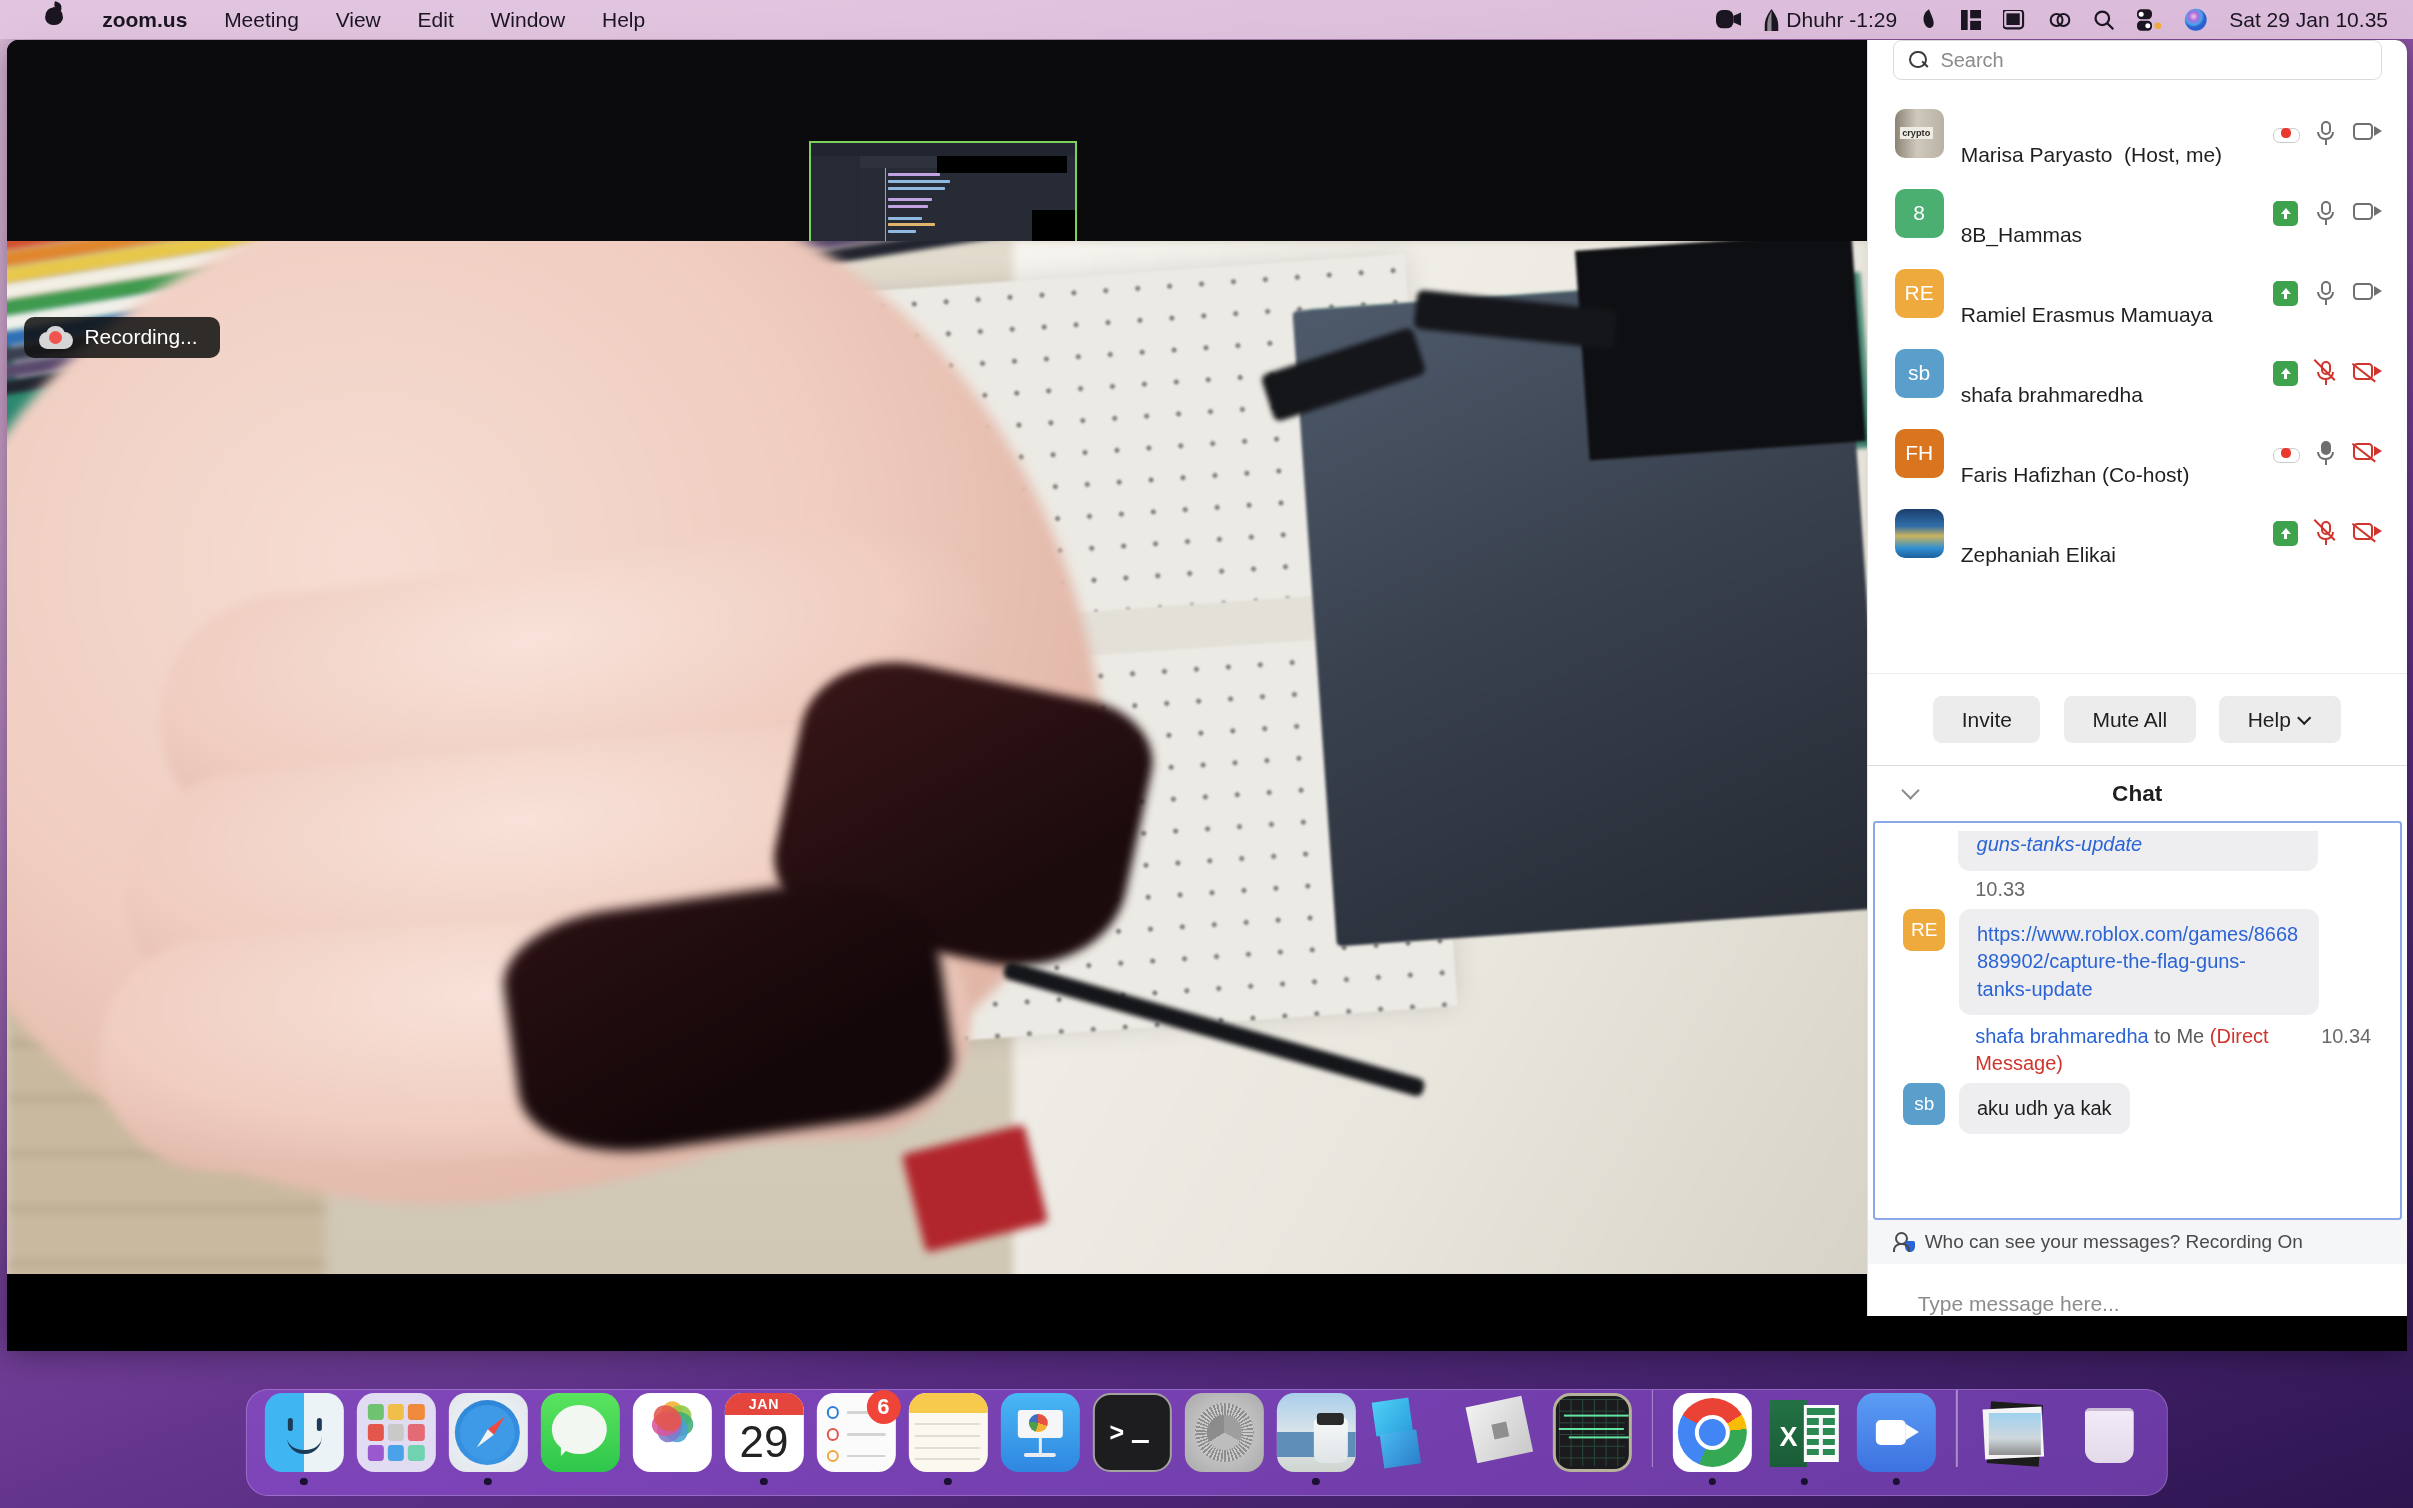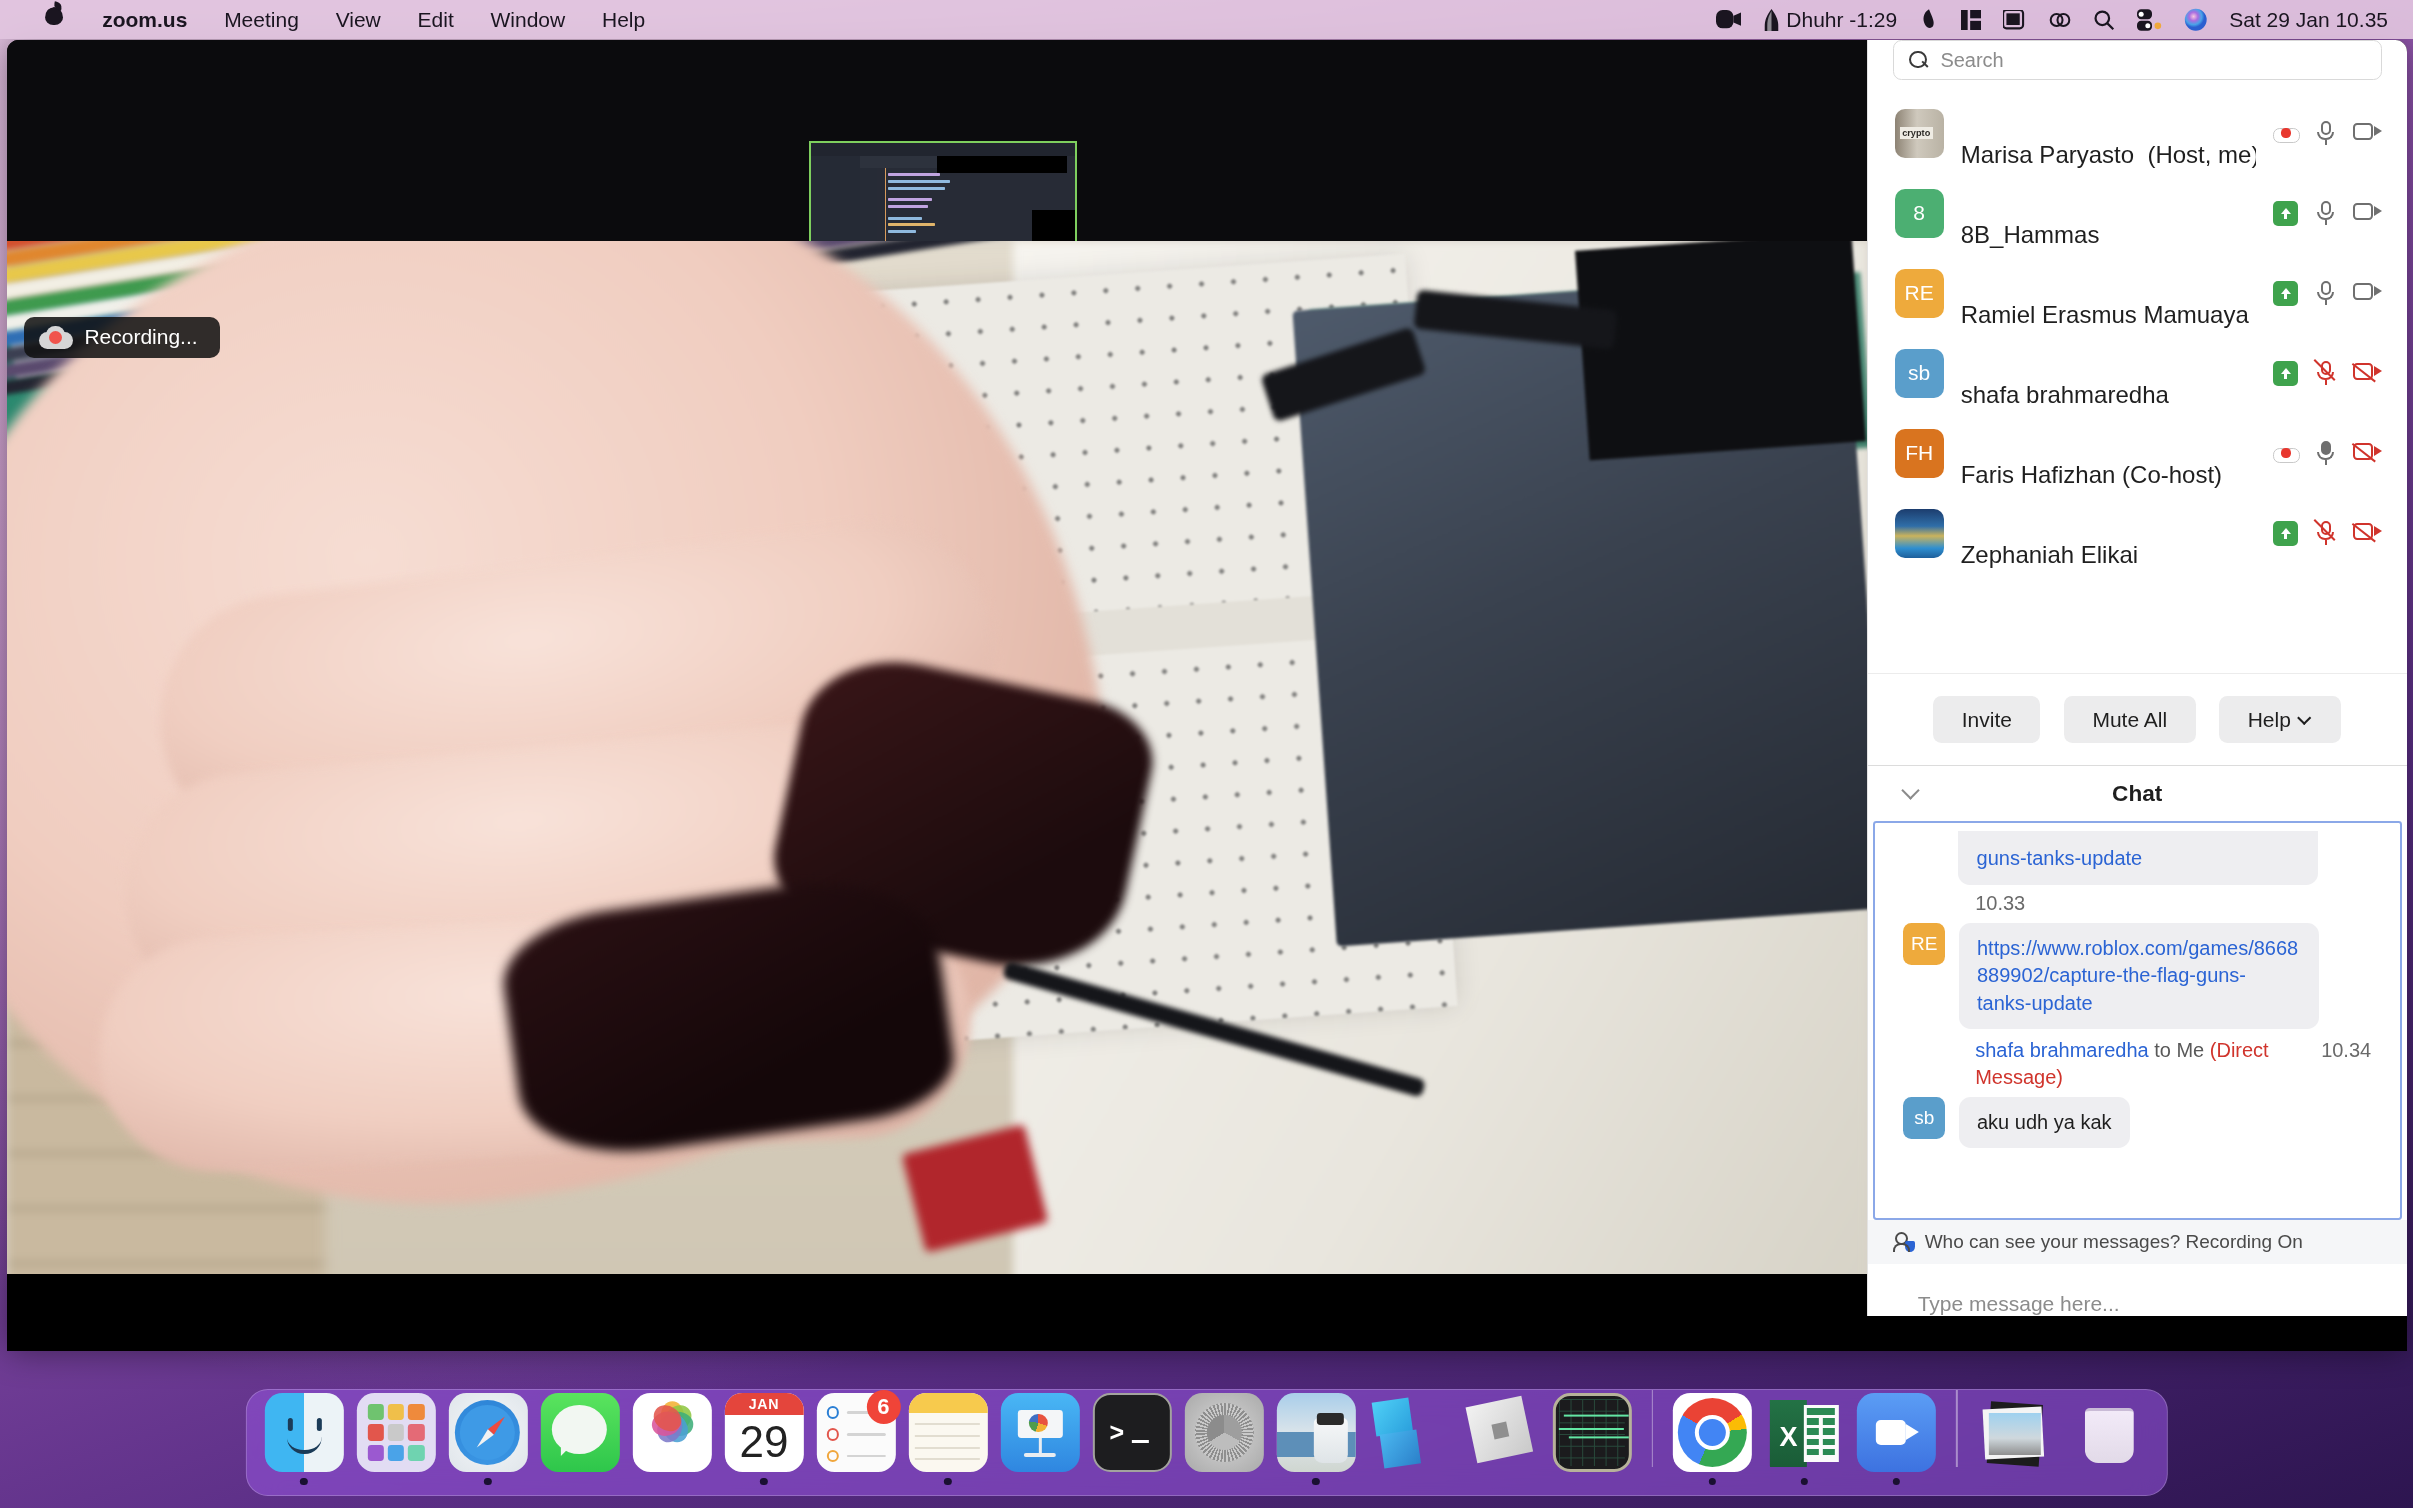--- a/index.html
+++ b/index.html
@@ -275,21 +275,21 @@
     background:linear-gradient(90deg,#8d8374 0%,#cfc9bd 45%,#b9b2a4 100%);
     position:relative; font-size:9.2px; color:#35312c; font-weight:bold;
   }
   .pav.photo-book::after{
     content:"crypto"; position:absolute; left:5px; top:18.4px; font-size:9.2px;
     background:#efece4; padding:0.8px 2.5px; color:#2c2a26;
   }
   .pav.photo-lake {
     background:linear-gradient(180deg,#1c3d6e 0%,#2f6ea8 35%,#cbb35c 55%,#2f8fd0 80%,#1d5f9b 100%);
   }
-  .pname { flex:1 1 auto; font-size:24px; color:#1f1f1f; white-space:nowrap; overflow:hidden;margin-top:44px; }
+  .pname { flex:1 1 auto; font-size:21px; color:#1f1f1f; white-space:nowrap; overflow:hidden;margin-top:44px; }
   .picons { display:flex; align-items:center; gap:18.4px; flex:0 0 auto; }
 
   .ic-raise {
     width:25px; height:25px; background:#3fa34d; border-radius:5px;
     display:flex; align-items:center; justify-content:center;
   }
   .ic-raise::before{
     content:""; width:0; height:0;
     border-left:5px solid transparent; border-right:5px solid transparent;
     border-bottom:6.7px solid #fff; position:relative; top:-2.5px;
@@ -382,21 +382,21 @@
     width:42px; height:42px; border-radius:8.4px; flex:0 0 auto;
     display:flex; align-items:center; justify-content:center; color:#fff; font-size:19px;
   }
   .bubble {
     background:#eeeef1; border-radius:11.7px; padding:11.7px 18.4px;
     font-size:20px; line-height:1.38; max-width:360px; word-break:break-word;
   }
   .bubble.link { color:#2b64d4; }
   .bubble.plain { color:#1f1f1f; }
   .msg-cont { padding:0 28.5px 3.4px 28.5px; }
-  .msg-cont .bubble { margin-left:55px; border-radius:0 0 11.7px 11.7px; padding-top:14px; }
+  .msg-cont .bubble { margin-left:55px; border-radius:0 0 11.7px 11.7px; padding-top:0;font-style:italic; }
 
   #chatnotice {
     flex:0 0 auto; height:44px; background:#f5f6f8;
     display:flex; align-items:center; gap:10px; padding-left:25px;
     font-size:19px; color:#4a4a4a;
   }
   .ppl-icon { width:22px; height:20px; position:relative; }
   .ppl-icon::before{
     content:""; position:absolute; left:2.5px; top:0; width:9.2px; height:9.2px;
     border:2px solid #4a4a4a; border-radius:50%;

